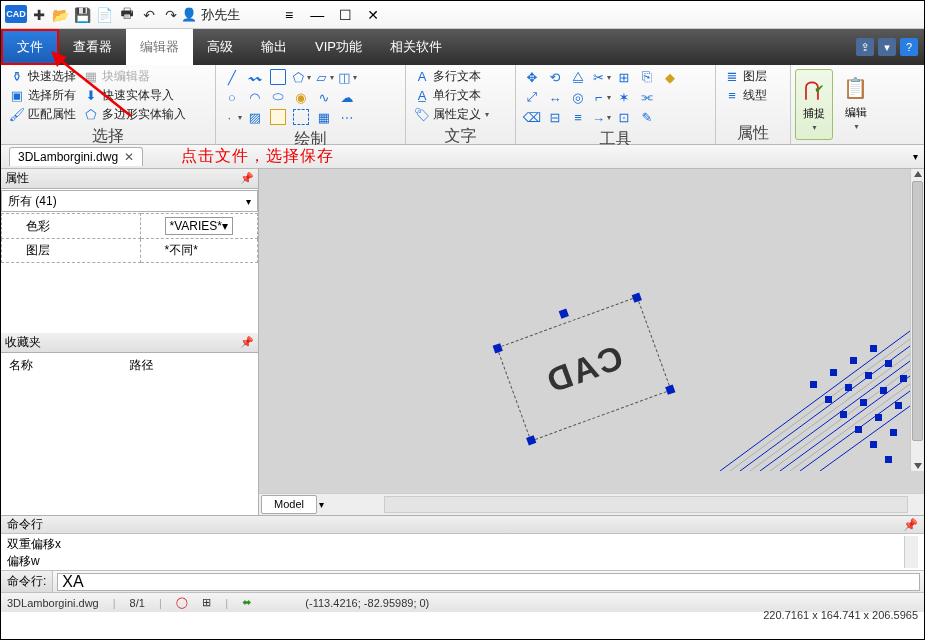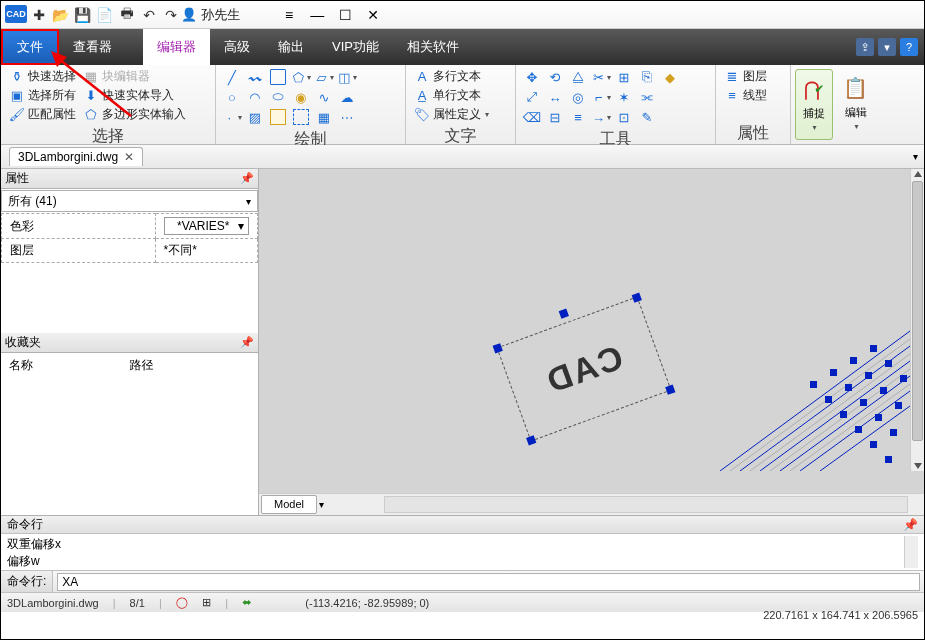--- a/index.html
+++ b/index.html
@@ -12,21 +12,21 @@
 .title-bar .logo { width: 22px; height: 18px; background: #1a6dd6; color: #fff; font-size: 9px; font-weight: bold; display: flex; align-items: center; justify-content: center; border-radius: 2px; }
 .title-bar .app-title { flex: 1; text-align: center; font-size: 15px; font-weight: bold; color: #222; }
 .title-bar .user { display: flex; align-items: center; gap: 4px; font-size: 13px; color: #222; margin-right: 40px; }
 .title-bar .winctl { display: flex; gap: 10px; }
 .title-bar .winctl span { width: 18px; text-align: center; font-size: 14px; }
 
 
 .menu-tabs { height: 36px; background: linear-gradient(#5a5a5a, #2e2e2e); display: flex; align-items: stretch; position: relative; }
 .menu-tabs .tab { padding: 0 14px; color: #fff; font-size: 13px; display: flex; align-items: center; cursor: pointer; }
 .menu-tabs .tab.file { background: linear-gradient(#2a7de1, #1a5fb8); border: 2px solid #e00; }
-.menu-tabs .tab.active { background: #fff; color: #a21caf; margin-left: 17px; }
+.menu-tabs .tab.active { background: #fff; color: #737373; }
 .menu-tabs .right { margin-left: auto; display: flex; align-items: center; padding-right: 6px; gap: 4px; }
 .menu-tabs .right span { width: 18px; height: 18px; display: inline-flex; align-items: center; justify-content: center; background: #4a6a9a; color: #fff; border-radius: 2px; font-size: 11px; }
 
 
 .ribbon { height: 80px; background: linear-gradient(#fcfcfc, #eee); border-bottom: 1px solid #b8b8b8; display: flex; }
 .ribbon-group { border-right: 1px solid #c8c8c8; display: flex; flex-direction: column; padding: 2px 6px 0 6px; }
 .ribbon-group .body { flex: 1; display: flex; flex-direction: column; justify-content: space-around; }
 .ribbon-group .label { text-align: center; font-size: 16px; color: #444; padding: 2px 0; }
 .ribbon-row { display: flex; align-items: center; gap: 3px; white-space: nowrap; }
 .ribbon-item { display: flex; align-items: center; gap: 3px; font-size: 12px; color: #222; padding: 1px 2px; }
@@ -49,21 +49,21 @@
 
 .main { display: flex; height: 346px; }
 
 
 .left-panel { width: 258px; border-right: 1px solid #b0b0b0; display: flex; flex-direction: column; background: #fff; }
 .panel-header { height: 20px; background: linear-gradient(#f0f0f0,#e0e0e0); border-bottom: 1px solid #b0b0b0; display: flex; align-items: center; padding: 0 4px; font-size: 12px; }
 .panel-header .pin { margin-left: auto; font-size: 11px; }
 .combo { height: 22px; border: 1px solid #b0b0b0; margin: 1px 0; display: flex; align-items: center; padding: 0 6px; font-size: 12px; background: #fff; }
 .combo .ar { margin-left: auto; font-size: 10px; }
 .prop-table { border-collapse: collapse; width: 100%; font-size: 12px; }
-.prop-table td { border: 1px dashed #aaa; padding: 3px 8px; height: 20px; }
+.prop-table td { border: 1px dashed #aaa; padding: 3px 24px; height: 20px; }
 .prop-table td:first-child { width: 60%; }
 .prop-table .combo2 { border: 1px solid #999; padding: 1px 4px; display: flex; }
 .favorites { flex: 1; }
 .fav-row { display: flex; padding: 4px 8px; font-size: 12px; }
 .fav-row span:first-child { width: 50%; }
 
 
 .canvas-wrap { flex: 1; display: flex; flex-direction: column; background: #fff; position: relative; }
 .canvas-ctrl { position: absolute; right: 16px; top: 2px; display: flex; gap: 2px; font-size: 10px; color: #555; }
 .canvas { flex: 1; background: #d4d4d4; position: relative; overflow: hidden; }
@@ -86,21 +86,21 @@
 
 
 .cmd-panel { border-top: 1px solid #b0b0b0; }
 .cmd-header { height: 18px; background: linear-gradient(#f0f0f0,#e0e0e0); border-bottom: 1px solid #c0c0c0; padding: 0 6px; font-size: 12px; display: flex; align-items: center; }
 .cmd-header .pin { margin-left: auto; }
 .cmd-body { height: 36px; padding: 2px 6px; font-size: 12px; background: #fff; display: flex; }
 .cmd-body .txt { flex: 1; }
 .cmd-body .sc { width: 14px; background: #eee; border-left: 1px solid #ccc; }
 .cmd-input-row { height: 22px; display: flex; align-items: center; border-top: 1px solid #c0c0c0; background: linear-gradient(#f8f8f8,#e8e8e8); }
 .cmd-input-row .lbl { padding: 0 6px; font-size: 12px; background: linear-gradient(#f0f0f0,#dcdcdc); border-right: 1px solid #c0c0c0; height: 100%; display: flex; align-items: center; }
-.cmd-input-row input { flex: 1; border: 1px solid #b0b0b0; height: 18px; margin: 11px 4px; padding: 0 4px; font-size: 12px; }
+.cmd-input-row input { flex: 1; border: 1px solid #b0b0b0; height: 18px; margin: 11px 4px; padding: 0 4px; font-size: 16px; }
 
 
 .status { height: 20px; background: linear-gradient(#f4f4f4,#e4e4e4); border-top: 1px solid #c0c0c0; display: flex; align-items: center; font-size: 11px; padding: 0 6px; gap: 14px; color: #333; }
 .status .sep { color: #aaa; }
 .status .coords { margin-left: 40px; }
 .status .right { margin-left: auto; margin-top: 25px; }
 
 
 .red-arrow { position: absolute; left: 50px; top: 50px; pointer-events: none; }
 </style>
@@ -371,20 +371,21 @@
       <span class="dd">▾</span>
     </div>
   </div>
 </div>
 
 <div class="doc-tab-bar">
   <div class="doc-tab">
     <span>3DLamborgini.dwg</span>
     <span class="x">✕</span>
   </div>
+  <div class="annotation">点击文件，选择保存</div>
   <span style="margin-left:auto;margin-right:6px;font-size:10px">▾</span>
 </div>
 
 <div class="main">
   <div class="left-panel">
     <div class="panel-header">
       <span>属性</span>
         <span class="pin">📌</span>
     </div>
     <div class="combo">

